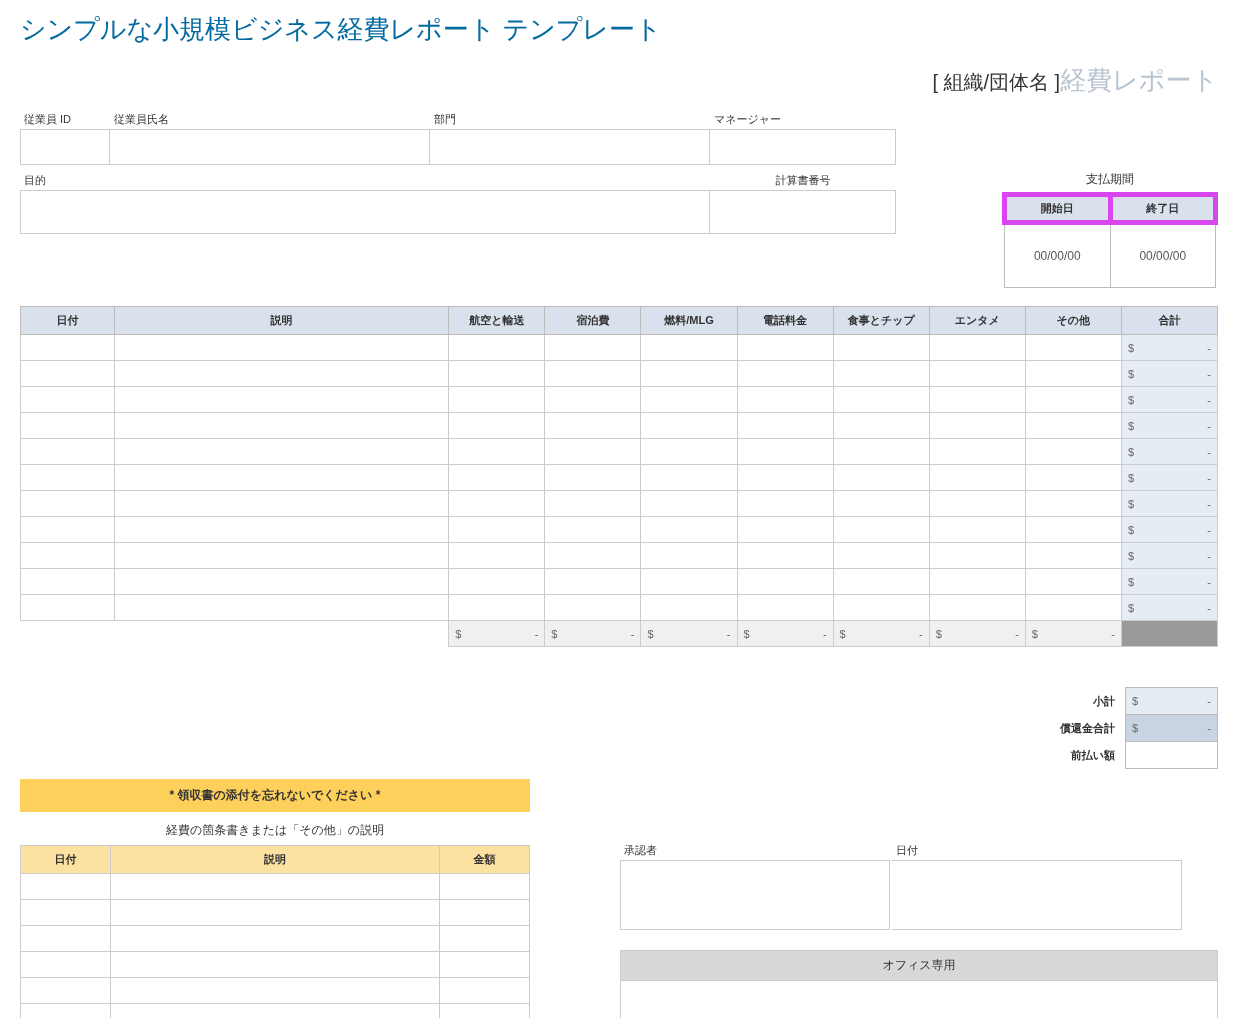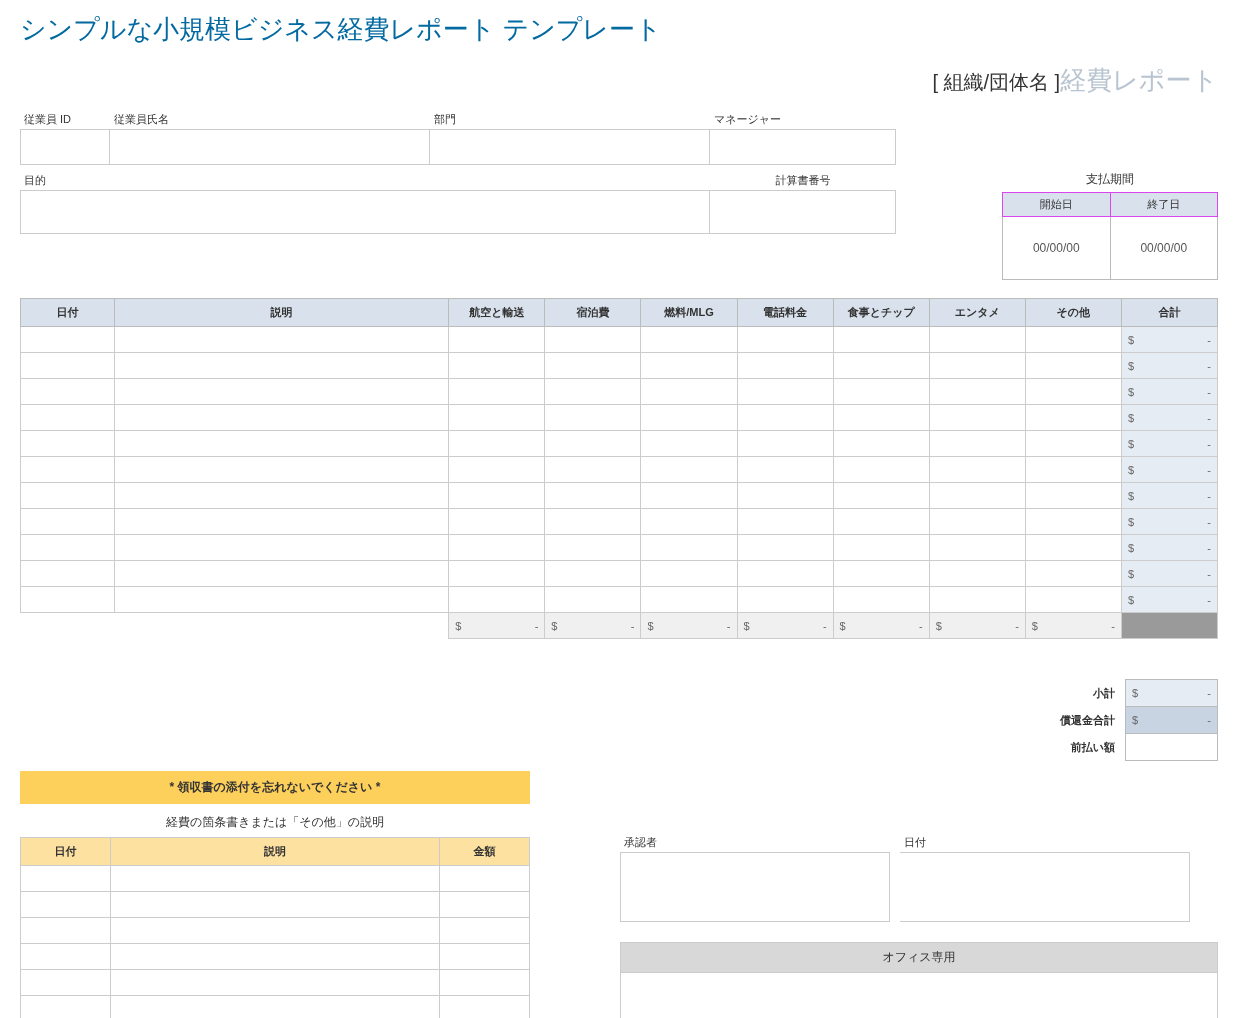--- a/index.html
+++ b/index.html
@@ -64,23 +64,23 @@
     text-align: center;
     font-size: 12px;
     margin-bottom: 4px;
   }
   .pay-period table {
     width: 100%;
     border-collapse: collapse;
   }
   .pay-period th {
     background: #d9e1ec;
-    border: 1px solid #d946ef;
+    border: 5px solid #d946ef;
     font-size: 11px;
-    font-weight: normal;
+    font-weight: bold;
     padding: 4px;
   }
   .pay-period td {
     border: 1px solid #bbb;
     text-align: center;
     font-size: 12px;
     padding: 24px 4px;
     color: #555;
   }
 
@@ -198,21 +198,21 @@
   }
   .it-date { width: 90px; }
   .it-amount { width: 90px; }
 
   .bottom-right {
     flex: 1;
     padding-top: 62px;
   }
   .approval {
     display: flex;
-    gap: 10px;
+    gap: 2px;
     margin-bottom: 20px;
   }
   .approval-block { display: flex; flex-direction: column; }
   .approval-block .info-label { font-size: 11px; }
   .approval-block .info-input { height: 70px; }
 
   .office-only {
     border: 1px solid #ccc;
   }
   .office-only-header {

